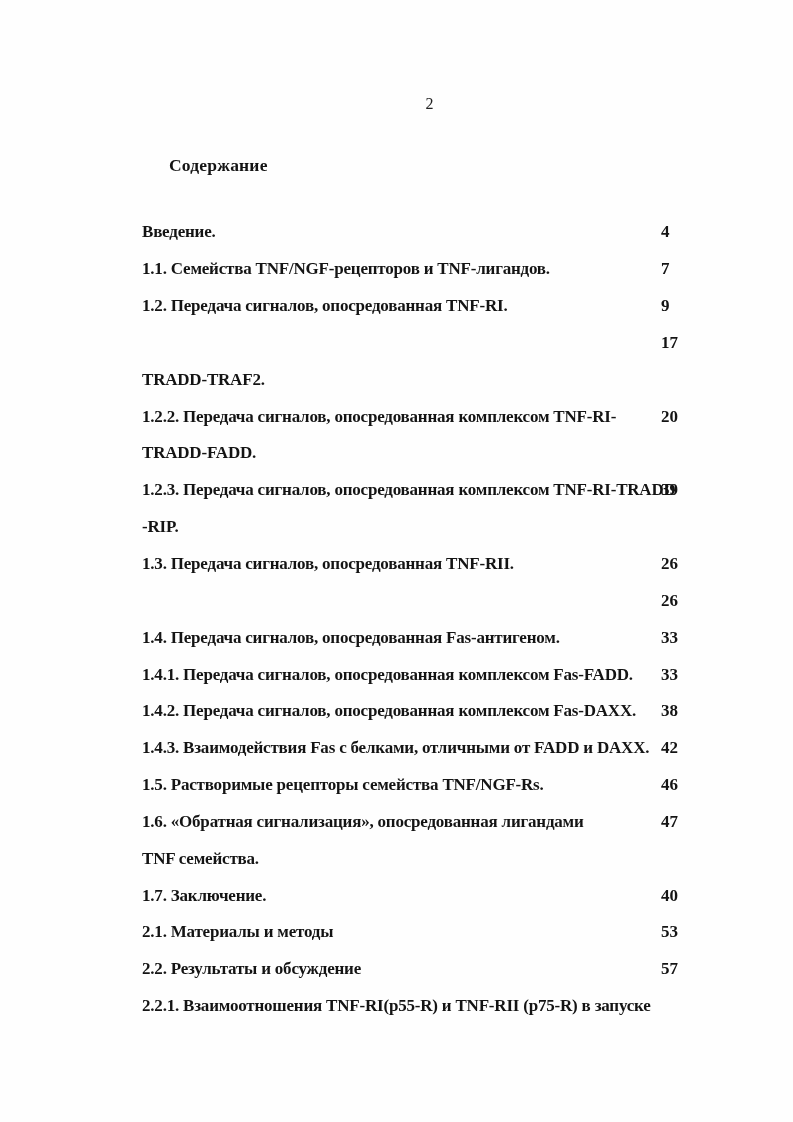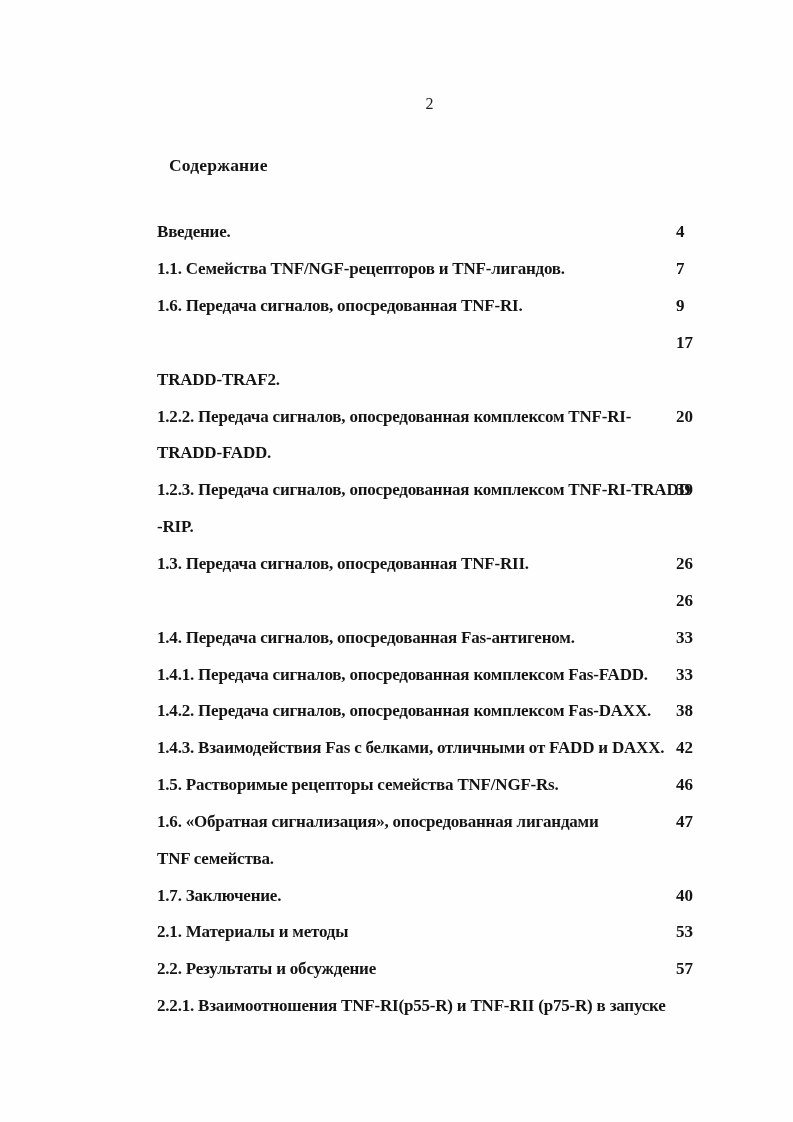--- a/index.html
+++ b/index.html
@@ -30,21 +30,21 @@
     position: absolute;
     left: 157px;
     top: 143px;
     margin: 12px;
     font-size: 17.5px;
     font-weight: 700;
     letter-spacing: 0.2px;
   }
   .toc {
     position: absolute;
-    left: 157px;
+    left: 142px;
     top: 214px;
     width: 590px;
   }
   .toc-line {
     position: relative;
     height: 36.85px;
     display: flex;
     align-items: center;
   }
   .toc-text {
@@ -75,21 +75,21 @@
   <div class="toc" id="toc">
       <div class="toc-line">
     <span class="toc-text">Введение.</span>
     <span class="toc-page">4</span>
   </div>
       <div class="toc-line">
     <span class="toc-text">1.1. Семейства TNF/NGF-рецепторов и TNF-лигандов.</span>
     <span class="toc-page">7</span>
   </div>
       <div class="toc-line">
-    <span class="toc-text">1.6. Передача сигналов, опосредованная TNF-RI.</span>
+    <span class="toc-text">1.2. Передача сигналов, опосредованная TNF-RI.</span>
     <span class="toc-page">9</span>
   </div>
       <div class="toc-line">
     <span class="toc-page">17</span>
   </div>
       <div class="toc-line">
     <span class="toc-text">TRADD-TRAF2.</span>
     <span class="toc-page"></span>
   </div>
       <div class="toc-line">

